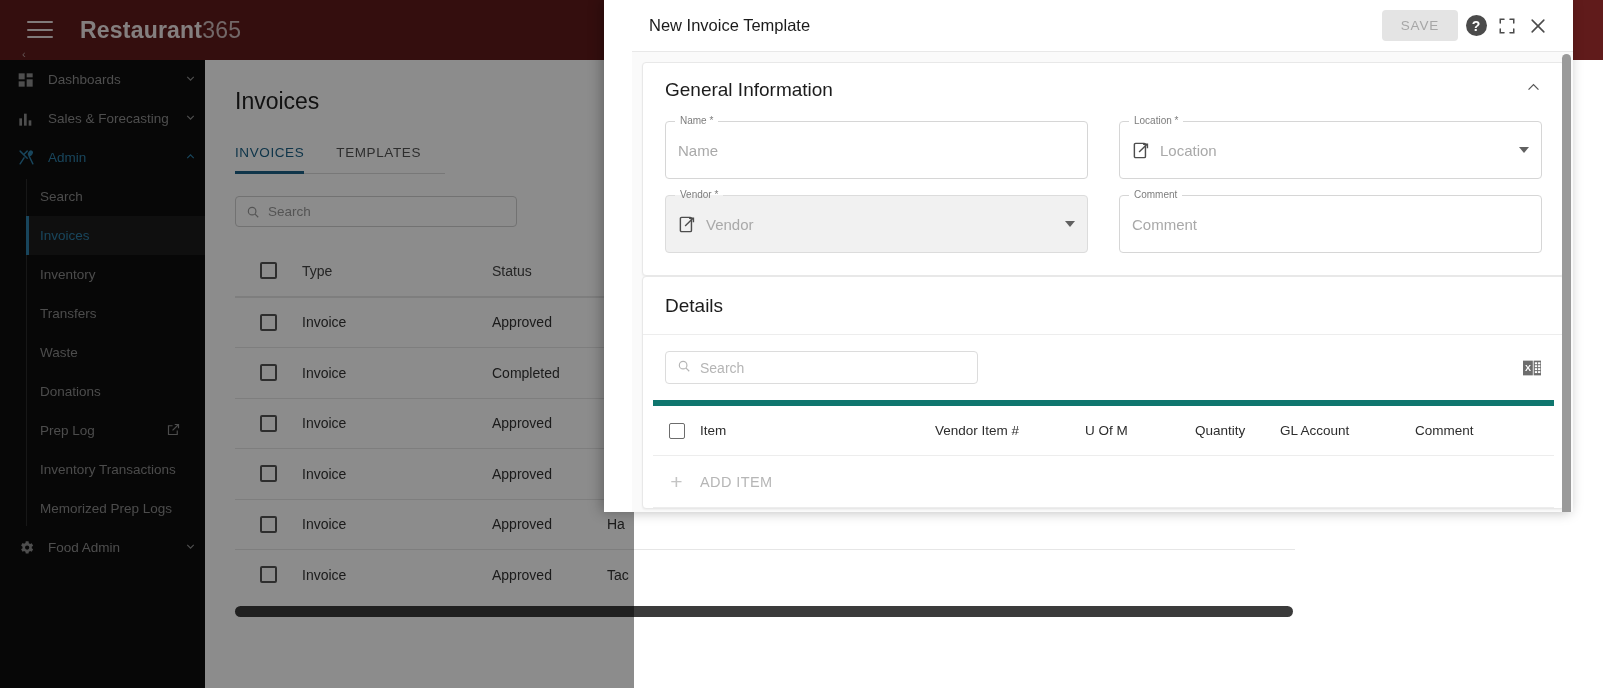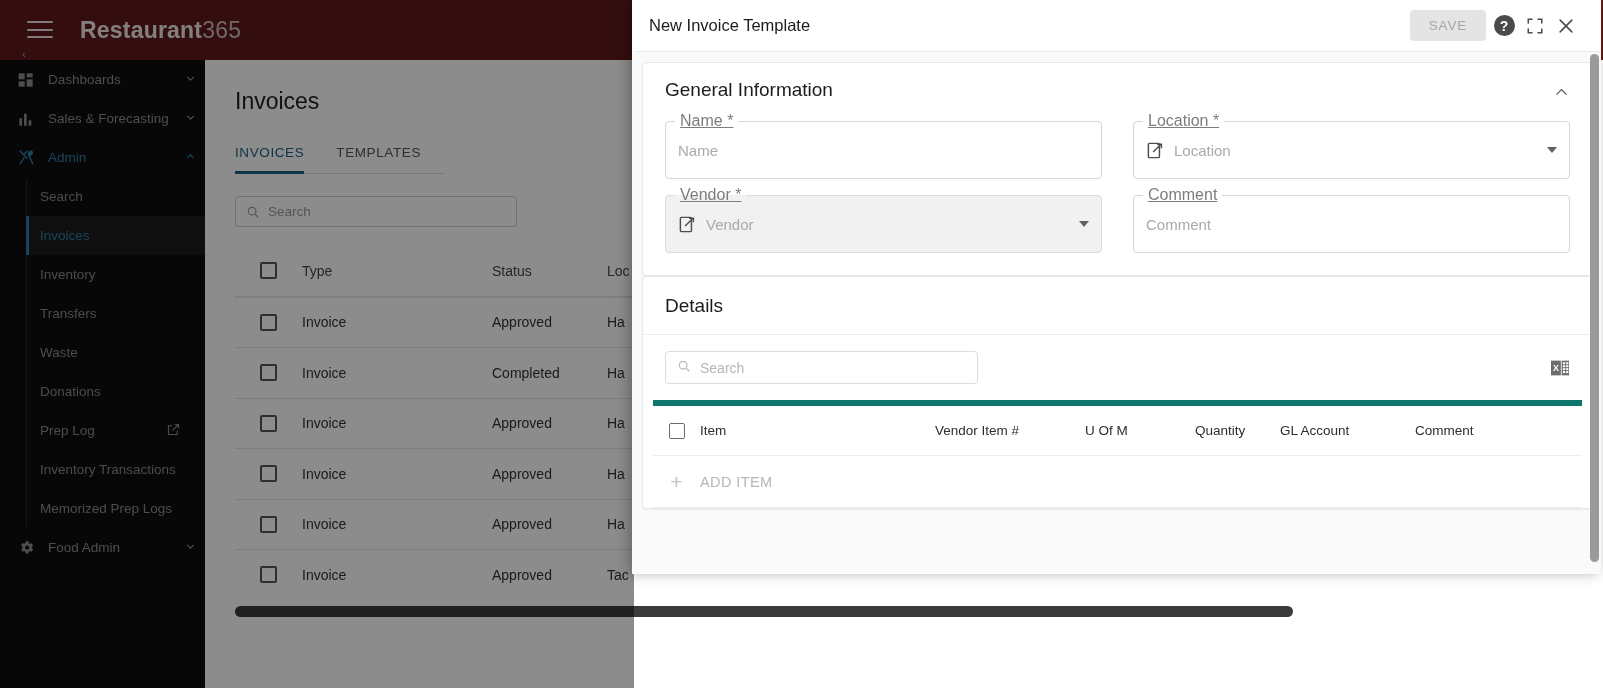--- a/index.html
+++ b/index.html
@@ -117,23 +117,23 @@
     background: #3b3b3b; border-radius: 6px;
   }
 
   .dim {
     position: absolute; top: 0; left: 0; width: 634px; height: 688px;
     background: rgba(0,0,0,0.45); pointer-events: none;
   }
 
   
   .modal {
-    position: absolute; top: 0; left: 632px; width: 969px; height: 574px;
+    position: absolute; top: 0; left: 604px; width: 969px; height: 512px;
     background: #fff; box-shadow: -3px 0 12px rgba(0,0,0,.28);
-    display: flex; flex-direction: column; overflow: hidden;
+    display: flex; flex-direction: column; overflow: hidden; padding-left: 28px;
   }
   .modal-head {
     height: 52px; flex-shrink: 0; display: flex; align-items: center;
     padding: 0 22px 0 17px; border-bottom: 1px solid #e8e8e8;
     background: #fff;
   }
   .modal-title { font-size: 16.5px; color: #1b1b1b; }
   .head-actions { margin-left: auto; display: flex; align-items: center; gap: 5px; }
   .save-btn {
     background: #e4e4e4; color: #a7a7a7; border: none;
@@ -154,43 +154,42 @@
   .modal-body {
     flex: 1; overflow: hidden; position: relative;
     background: #fafafa; padding: 10px 8px 0 10px;
   }
 
   .card {
     background: #fff; border: 1px solid #e8e8e8; border-radius: 4px;
     box-shadow: 0 1px 2px rgba(0,0,0,.05);
   }
   .card.gen { padding: 16px 22px 22px 22px; }
-  .card-head { display: flex; align-items: flex-end; }
+  .card-head { display: flex; align-items: flex-start; }
   .card-title { font-size: 19px; color: #1c1c1c; font-weight: 400; }
   .collapse-chev {
     margin-left: auto; color: #555; font-size: 14px; cursor: pointer;
     display: flex; align-items: center;
   }
 
   .form-grid {
     margin-top: 20px; display: grid;
     grid-template-columns: 1fr 1fr; gap: 16px 31px;
   }
   .mfield { position: relative; height: 58px; }
   .mfield .box {
     position: absolute; inset: 0; border: 1px solid #d6d6d6;
     border-radius: 4px; display: flex; align-items: center;
     padding: 0 12px; gap: 9px;
   }
   .mfield.disabled .box { background: #f1f1f1; border-color: #dcdcdc; }
   .mfield .flabel {
     position: absolute; top: -7px; left: 10px; padding: 0 5px;
-    background: #fff; font-size: 16px; color: #7d7d7d; z-index: 2;
+    background: #fff; font-size: 10px; color: #7d7d7d; z-index: 2;
     line-height: 13px;
-    text-decoration: underline;
   }
   .mfield.disabled .flabel { background: linear-gradient(to bottom,#fff 50%,#f1f1f1 50%); }
   .mfield .ph { color: #a9a9a9; font-size: 15px; flex: 1; }
   .mfield .link-ico { color: #4d4d4d; display: flex; flex-shrink: 0; }
   .mfield .dd-arrow {
     margin-left: auto; width: 0; height: 0;
     border-left: 5px solid transparent; border-right: 5px solid transparent;
     border-top: 6px solid #616161; flex-shrink: 0;
   }
 

